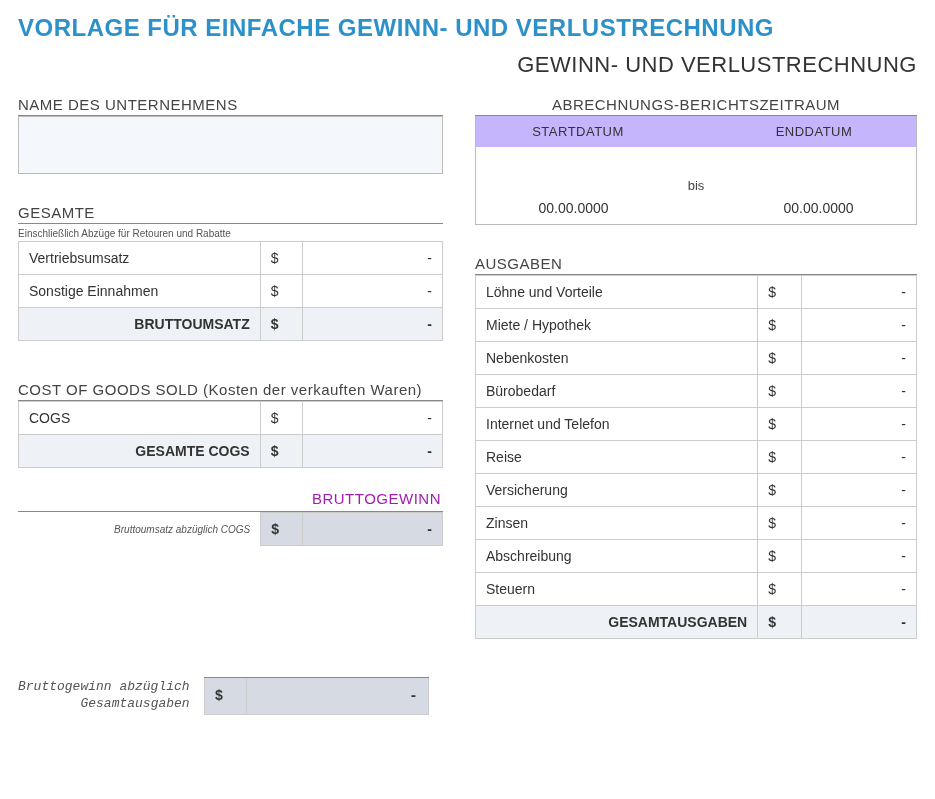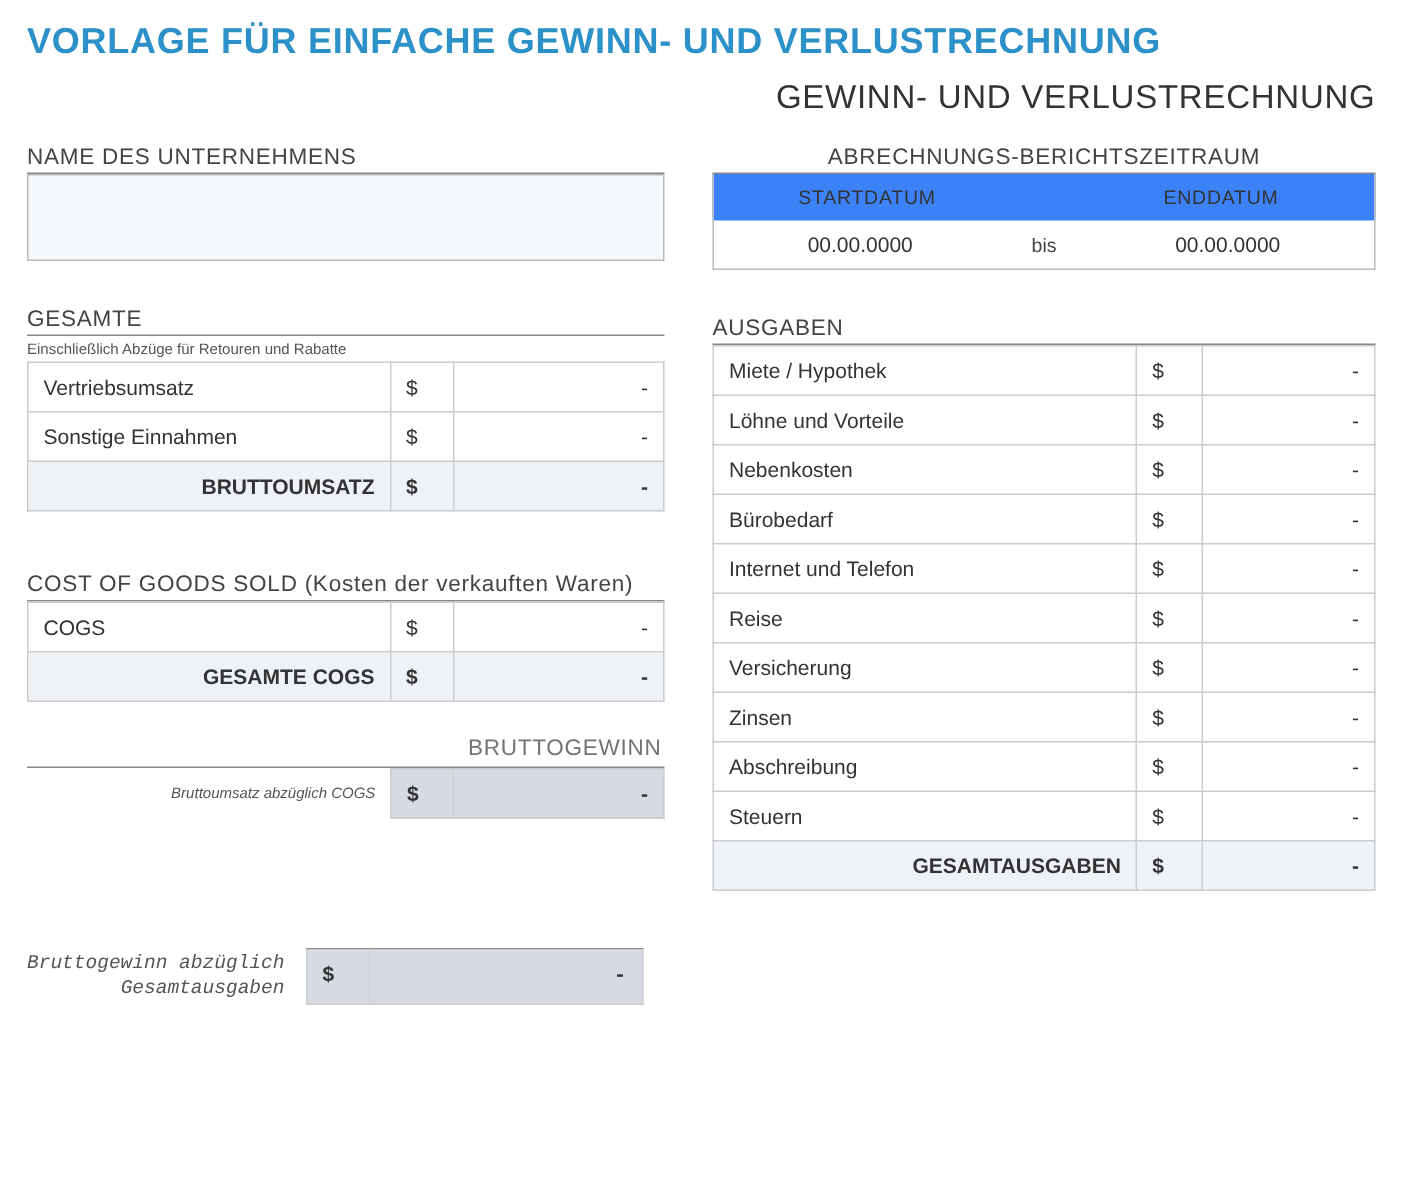--- a/index.html
+++ b/index.html
@@ -43,21 +43,21 @@
     margin-bottom: 0;
   }
   .company-box {
     border: 1px solid #bbb;
     background: #f4f7fb;
     height: 58px;
     padding: 6px 10px;
   }
   .period-head {
     display: flex;
-    background: #3b82f6;
+    background: #c4b5fd;
     border-left: 1px solid #bbb;
     border-right: 1px solid #bbb;
     gap: 32px;
   }
   .period-head > div {
     flex: 1;
     text-align: center;
     font-size: 13px;
     padding: 8px 0;
     letter-spacing: 0.5px;
@@ -66,20 +66,21 @@
     display: flex;
     border: 1px solid #bbb;
     border-top: none;
     align-items: center;
   }
   .period-row .date-cell {
     flex: 1;
     text-align: center;
     padding: 8px 0;
     font-size: 14px;
+    margin-top: 45px;
   }
   .period-row .bis-cell {
     flex: 0 0 50px;
     text-align: center;
     font-size: 13px;
     color: #444;
   }
   .note-italic {
     font-size: 10px;
     color: #555;
@@ -137,21 +138,21 @@
     background: #d6dae2;
     padding: 8px 10px;
     font-weight: bold;
     font-size: 14px;
     flex: 1;
     text-align: right;
   }
   .gross-profit-title {
     text-align: right;
     font-size: 15px;
-    color: #737373;
+    color: #a21caf;
     letter-spacing: 0.5px;
     margin-bottom: 4px;
     padding-right: 2px;
   }
   .spacer-30 { height: 30px; }
   .spacer-40 { height: 40px; }
   .net-income-block {
     margin-top: 38px;
   }
   .net-title {
@@ -283,26 +284,26 @@
       <div class="date-cell">00.00.0000</div>
     </div>
 
     <div class="spacer-30"></div>
 
     <div class="section-label">AUSGABEN</div>
     <hr class="hr-dark">
     <table class="tbl">
       <tbody>
           <tr>
+        <td class="label-cell-narrow">Löhne und Vorteile</td>
+        <td class="cur-cell">$</td>
+        <td class="val-cell-narrow">-</td>
+      </tr>
+      <tr>
         <td class="label-cell-narrow">Miete / Hypothek</td>
-        <td class="cur-cell">$</td>
-        <td class="val-cell-narrow">-</td>
-      </tr>
-      <tr>
-        <td class="label-cell-narrow">Löhne und Vorteile</td>
         <td class="cur-cell">$</td>
         <td class="val-cell-narrow">-</td>
       </tr>
       <tr>
         <td class="label-cell-narrow">Nebenkosten</td>
         <td class="cur-cell">$</td>
         <td class="val-cell-narrow">-</td>
       </tr>
       <tr>
         <td class="label-cell-narrow">Bürobedarf</td>

